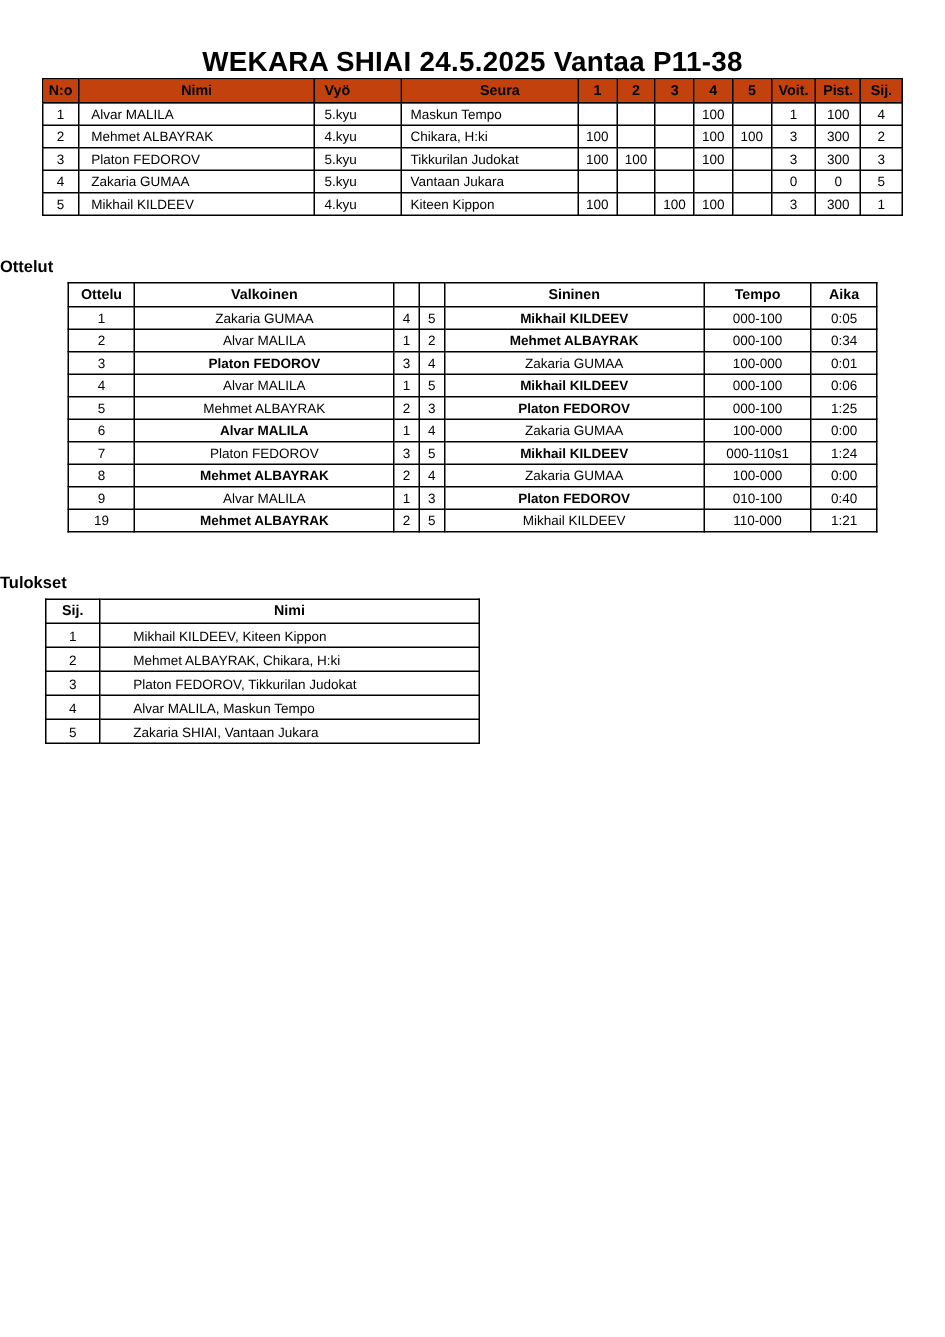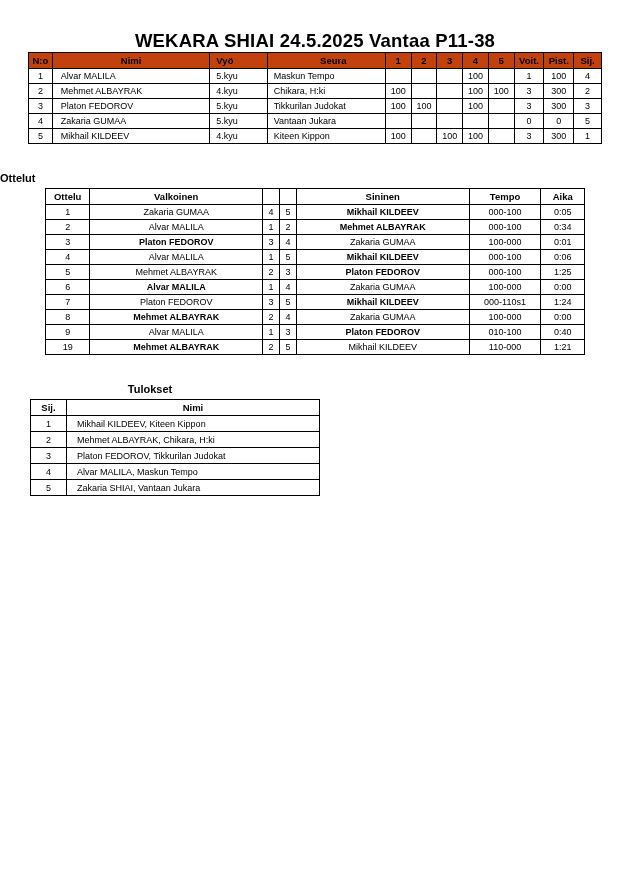--- a/index.html
+++ b/index.html
@@ -113,21 +113,21 @@
   .m-pb { width: 18px; text-align: center; }
   .m-blue { width: 186px; text-align: center; }
   .m-res { width: 76px; text-align: center; }
   .m-time { width: 46px; text-align: center; }
   .win { font-weight: bold; }
 
   
   .results-heading {
     width: 300px;
     margin: 0 auto 4px 0;
-    text-align: center;
+    text-align: left;
     font-size: 11px;
     font-weight: bold;
   }
   .results-block {
     position: relative;
     width: 630px;
   }
   #results-table {
     width: 290px;
     margin-left: 30px;
@@ -136,21 +136,21 @@
     font-weight: bold;
     font-size: 9.5px;
     text-align: center;
     height: 16px;
   }
   #results-table td {
     font-size: 9px;
     height: 16px;
   }
   .r-sij { width: 36px; text-align: center; }
-  .r-name { width: 254px; padding-left: 10px; }
+  .r-name { width: 254px; padding-left: 22px; }
 
   .sp-18 { height: 18px; }
   .sp-28 { height: 28px; }
 </style>
 </head>
 <body>
 
 <div class="page">
 
   <div class="title">WEKARA SHIAI  24.5.2025  Vantaa   P11-38</div>

